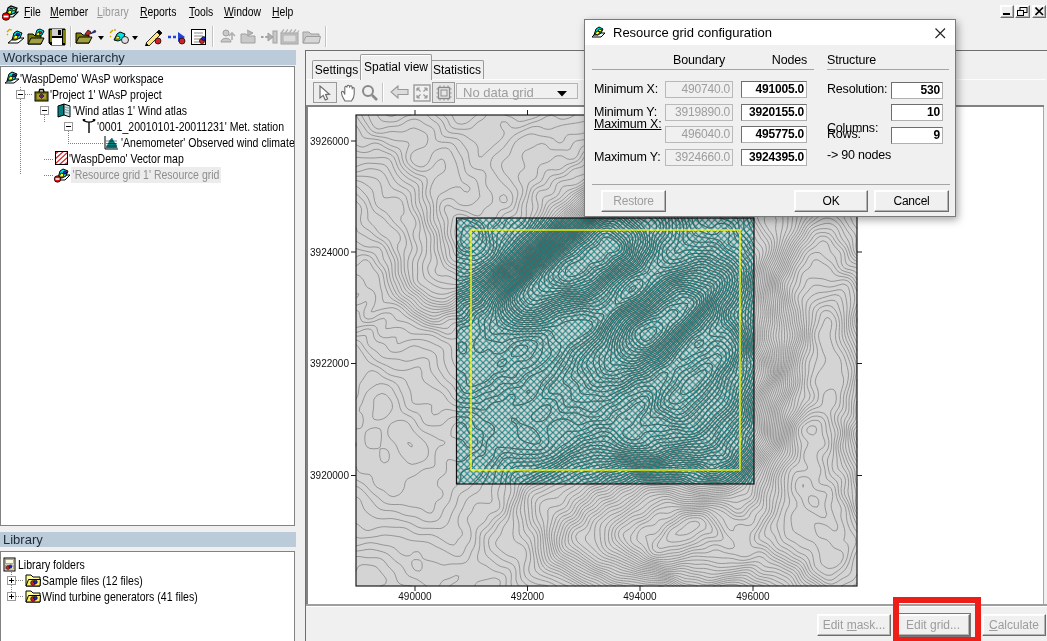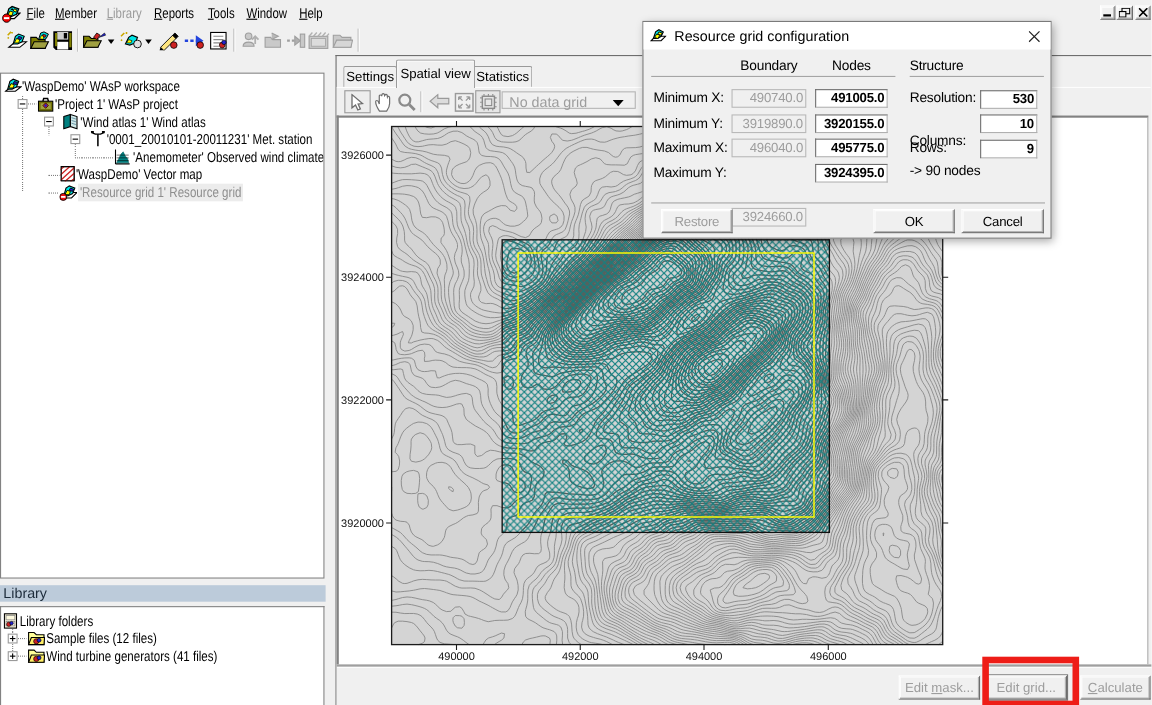--- a/index.html
+++ b/index.html
@@ -146,20 +146,21 @@
     <rect x="2" y="5" width="17" height="11" fill="#c9c9c9" stroke="#9f9f9f"></rect>
     <path d="M2 5 L5 1.5 M6 5 L9 1.5 M10 5 L13 1.5 M14 5 L17 1.5 M18 5 L20 2.5" stroke="#b0b0b0" stroke-width="1.2"></path>
     <rect x="4" y="7" width="13" height="7" fill="#dcdcdc" stroke="#9f9f9f" stroke-width="0.7"></rect>
   </svg>
   <svg class="ab" style="left:301px;top:28px;" width="20" height="18" viewBox="0 0 20 18">
     <path d="M2 15 L2 4 L8 4 L10 6 L18 6 L18 15 Z" fill="#c9c9c9" stroke="#9f9f9f"></path>
     <path d="M2 15 L5 8.5 L19.5 8.5 L18 15 Z" fill="#d6d6d6" stroke="#9f9f9f"></path>
   </svg>
 </div>
 
+<div class="hdr" style="top:50px;">Workspace hierarchy</div>
 <div class="treepanel" style="top:66px;height:460px;"></div>
 <div id="wstree" style="position:absolute;left:0;top:0;width:294px;height:525px;overflow:hidden;">
   <svg class="ab" style="left:4px;top:71px;" width="16" height="15" viewBox="0 0 16 15">
     <polygon points="1,12 10,12 15,8 6,8" fill="#fff" stroke="#000" stroke-width="1"></polygon>
     <polygon points="3,10 5,3 8,1 13,3 11,8 7,10" fill="#00e5e5" stroke="#000" stroke-width="1"></polygon>
     <polygon points="4,9 6,5 9,6 8,9" fill="#ffff00" stroke="#000" stroke-width="0.8"></polygon>
     <polygon points="9,3 12,4 11,6 8,5" fill="#2222cc" stroke="#000" stroke-width="0.8"></polygon>
   </svg>
   <div class="trow" style="left:20px;top:71px;">'WaspDemo' WAsP workspace</div>
 
@@ -350,34 +351,34 @@
   <div id="dlgicon">
     <svg class="ab" style="left:6px;top:6px;" width="15" height="14" viewBox="0 0 15 14">
       <polygon points="1,11 10,11 14,7 5,7" fill="#fff" stroke="#000" stroke-width="1"></polygon>
       <polygon points="3,9 5,3 8,1 12,3 10,7 7,9" fill="#00e5e5" stroke="#000" stroke-width="1"></polygon>
       <polygon points="4,8 6,5 9,6 7,9" fill="#ffff00" stroke="#000" stroke-width="0.8"></polygon>
       <polygon points="8,3 11,4 10,6 7,5" fill="#ffff00" stroke="#000" stroke-width="0.8"></polygon>
     </svg>
   </div>
   <div id="dlgbody" style="position:absolute;left:0;top:25px;width:330px;height:171px;font-size:12.5px;letter-spacing:-0.2px;">
     <div class="ab" style="left:80px;top:8px;width:68px;text-align:center;">Boundary</div>
-    <div class="ab" style="left:156px;top:8px;width:66px;text-align:center;">Nodes</div>
+    <div class="ab" style="left:156px;top:8px;width:66px;text-align:right;">Nodes</div>
     <div class="ab" style="left:242px;top:8px;">Structure</div>
     <div class="ab" style="left:7px;top:24px;width:222px;height:1px;background:#a5a5a5;"></div>
     <div class="ab" style="left:242px;top:24px;width:122px;height:1px;background:#a5a5a5;"></div>
 
     <div class="ab" style="left:9px;top:37px;">Minimum X:</div>
     <div class="ab" style="left:9px;top:60px;">Minimum Y:</div>
-    <div class="ab" style="left:9px;top:82px;">Maximum X:</div>
+    <div class="ab" style="left:9px;top:72px;text-decoration:underline;">Maximum X:</div>
     <div class="ab" style="left:9px;top:105px;">Maximum Y:</div>
 
     <div class="fldg" style="left:80px;top:36px;">490740.0</div>
     <div class="fldg" style="left:80px;top:59px;">3919890.0</div>
     <div class="fldg" style="left:80px;top:81px;">496040.0</div>
-    <div class="fldg" style="left:80px;top:104px;margin-top:40px;">3924660.0</div>
+    <div class="fldg" style="left:80px;top:104px;">3924660.0</div>
 
     <div class="fldb" style="left:156px;top:36px;">491005.0</div>
     <div class="fldb" style="left:156px;top:59px;">3920155.0</div>
     <div class="fldb" style="left:156px;top:81px;">495775.0</div>
     <div class="fldb" style="left:156px;top:104px;">3924395.0</div>
 
     <div class="ab" style="left:242px;top:37px;">Resolution:</div>
     <div class="ab" style="left:242px;top:76px;text-align:center;">Columns:</div>
     <div class="ab" style="left:242px;top:82px;">Rows:</div>
     <div class="ab" style="left:242px;top:103px;">-&gt; 90 nodes</div>

